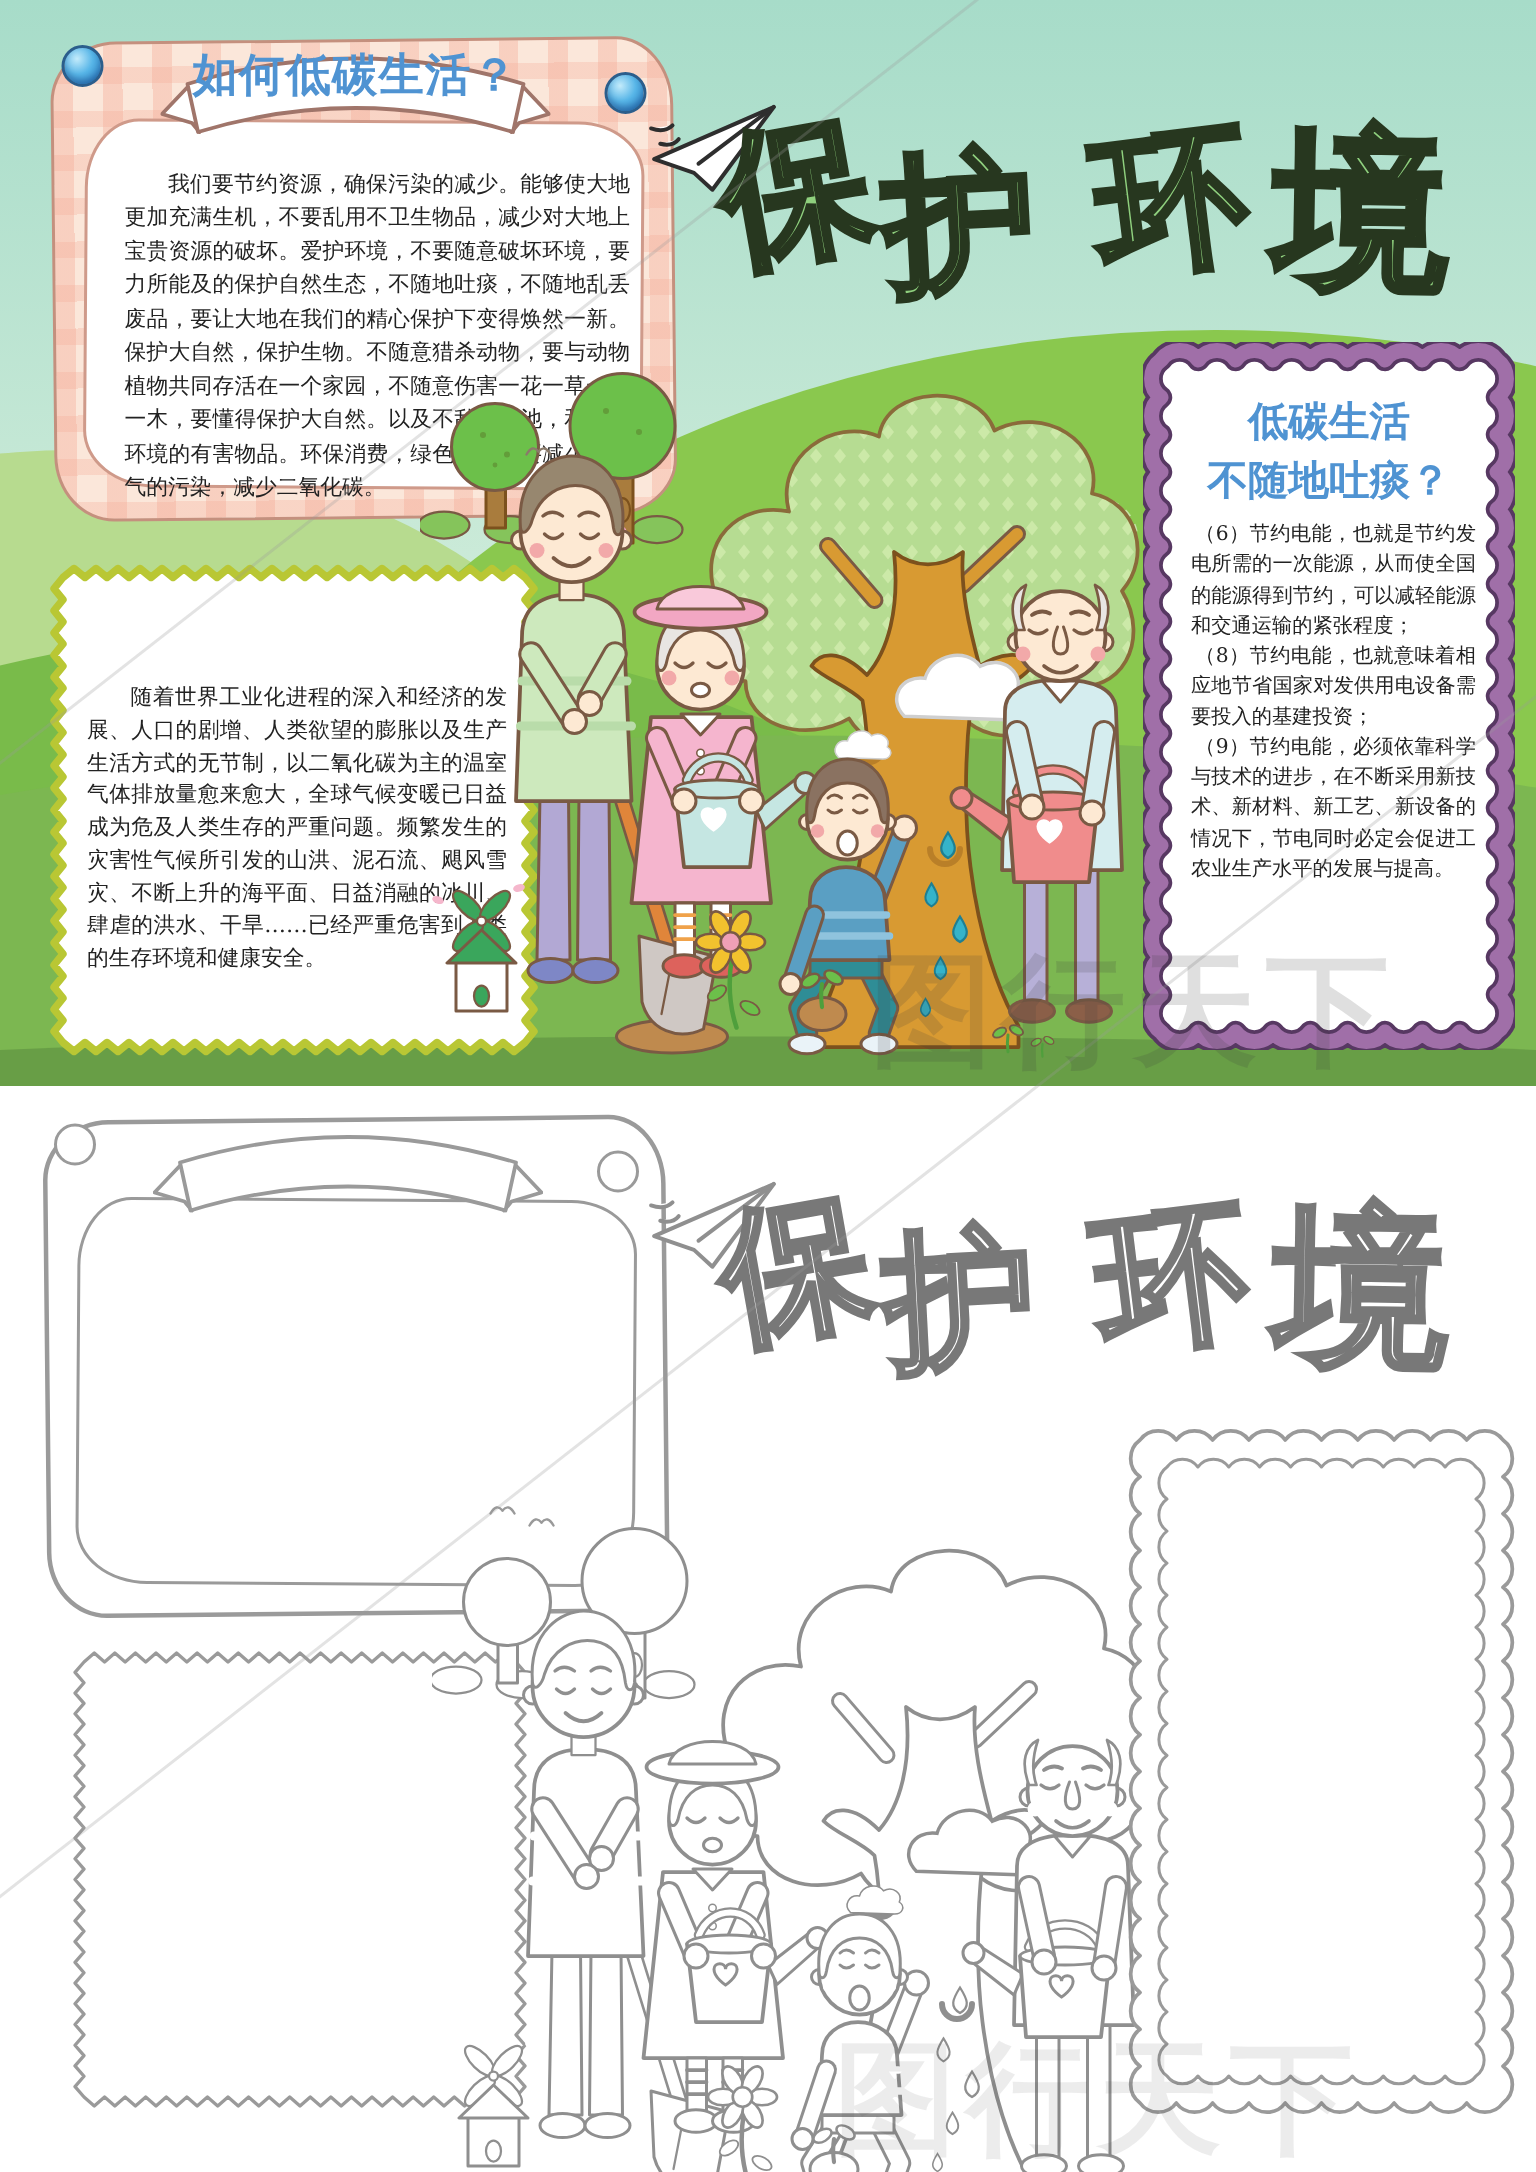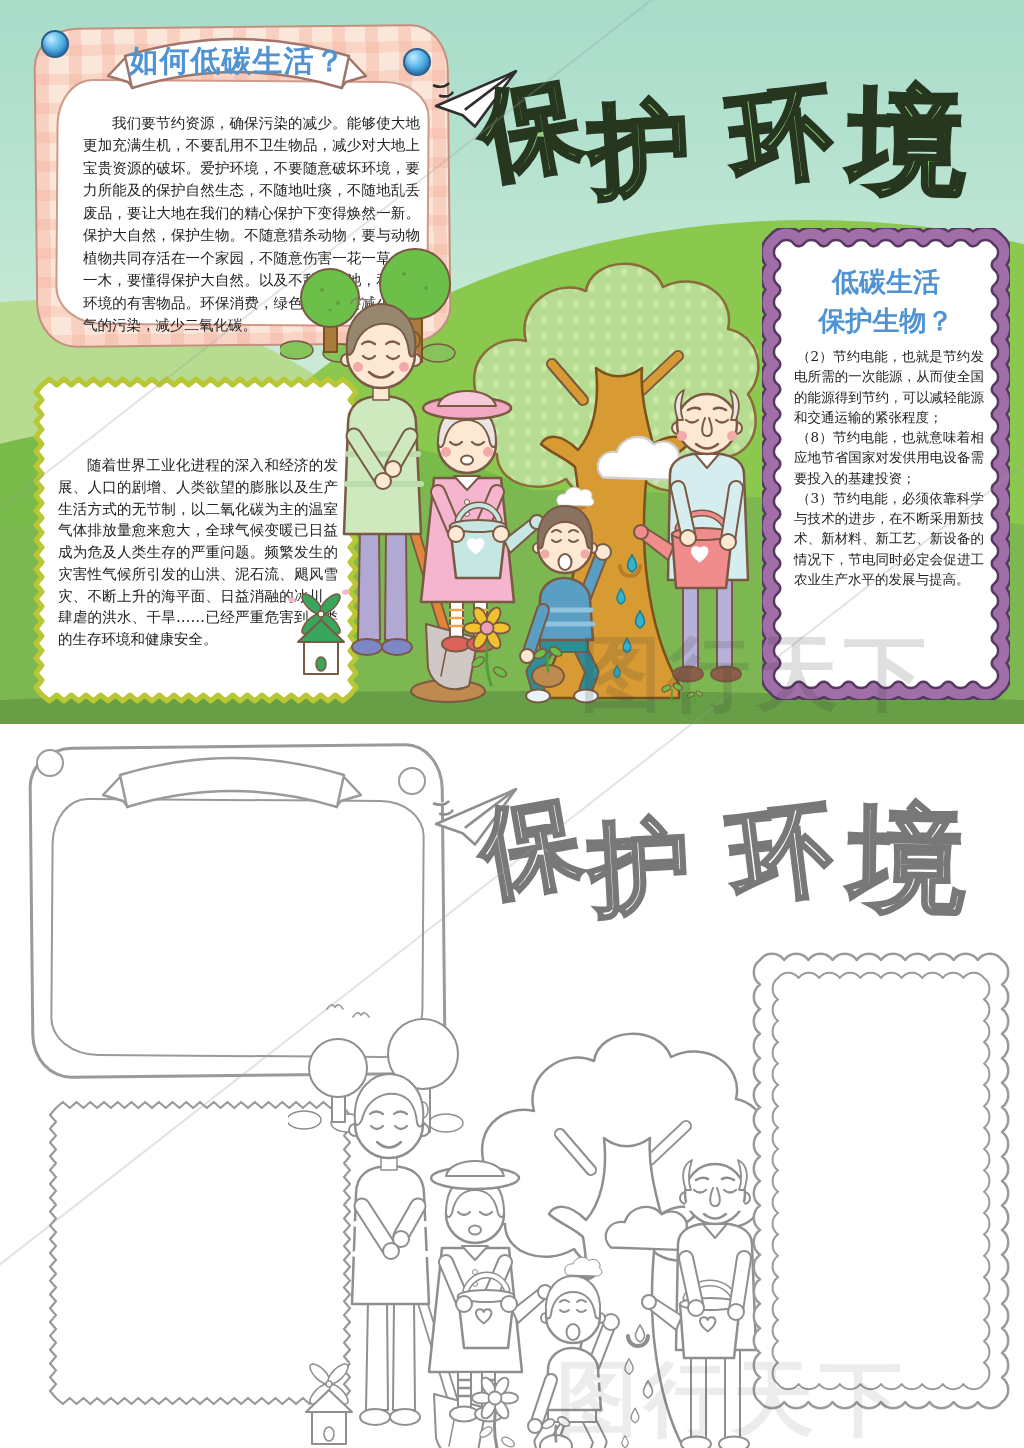--- a/index.html
+++ b/index.html
@@ -38,21 +38,21 @@
   .pin{position:absolute;width:24px;height:24px;border-radius:50%;z-index:5;
      background:radial-gradient(circle at 35% 30%, #c3ebfb, #58b6e8 45%, #1f77c0);
      border:2px solid #2b5e8c;box-shadow:inset 0 -3px 4px rgba(0,0,60,.25);}
   .pin-a{left:6px;top:4px;}
   .pin-b{left:368px;top:22px;}
   .olf .pin{background:#fff;border:2.5px solid #9a9a9a;box-shadow:none;}
   .ribbon{position:absolute;left:72px;top:0px;width:260px;height:72px;z-index:4;}
   .ribbon svg path{fill:#ffffff;stroke:#a0756a;stroke-width:2.5;stroke-linejoin:round;}
   .olf .ribbon svg path{stroke:#9a9a9a;}
   .ribbon-text{position:absolute;inset:0;display:flex;align-items:flex-start;justify-content:center;
-     padding-top:15px;font-size:30px;font-weight:700;color:#4f93d2;letter-spacing:1px;}
+     padding-top:4px;font-size:30px;font-weight:700;color:#4f93d2;letter-spacing:1px;}
   .body-text{position:absolute;margin:0;font-family:"DejaVu Serif",serif;color:#222;
      text-align:justify;word-break:break-all;text-indent:2em;}
   .f1body{left:48px;right:30px;top:86px;bottom:24px;font-size:14.5px;line-height:1.55;}
 
   
   .frame2{position:absolute;z-index:2;}
   .f2c{left:32px;top:375px;width:328px;height:330px;}
   .frame2 svg,.frame3 svg{position:absolute;left:0;top:0;}
   .f2title{position:absolute;left:0;right:0;top:36px;text-align:center;font-size:27px;font-weight:700;color:#4f93d2;}
   .f2body{left:26px;right:22px;top:80px;bottom:30px;font-size:14.5px;line-height:1.5;}
@@ -146,26 +146,26 @@
 
     <div class="frame3 f3c">
       <svg id="scallop-c" width="248" height="472" viewBox="0 0 248 472">
           <g transform="translate(12,12)">
             <path d="M0,0 a15.431111111111111,15.431111111111111 0 0 1 24.88888888888889,0 a15.431111111111111,15.431111111111111 0 0 1 24.88888888888889,0 a15.431111111111111,15.431111111111111 0 0 1 24.88888888888889,0 a15.431111111111111,15.431111111111111 0 0 1 24.88888888888889,0 a15.431111111111111,15.431111111111111 0 0 1 24.88888888888889,0 a15.431111111111111,15.431111111111111 0 0 1 24.88888888888889,0 a15.431111111111111,15.431111111111111 0 0 1 24.88888888888889,0 a15.431111111111111,15.431111111111111 0 0 1 24.88888888888889,0 a15.431111111111111,15.431111111111111 0 0 1 24.88888888888889,0 a15.431111111111111,15.431111111111111 0 0 1 0,24.88888888888889 a15.431111111111111,15.431111111111111 0 0 1 0,24.88888888888889 a15.431111111111111,15.431111111111111 0 0 1 0,24.88888888888889 a15.431111111111111,15.431111111111111 0 0 1 0,24.88888888888889 a15.431111111111111,15.431111111111111 0 0 1 0,24.88888888888889 a15.431111111111111,15.431111111111111 0 0 1 0,24.88888888888889 a15.431111111111111,15.431111111111111 0 0 1 0,24.88888888888889 a15.431111111111111,15.431111111111111 0 0 1 0,24.88888888888889 a15.431111111111111,15.431111111111111 0 0 1 0,24.88888888888889 a15.431111111111111,15.431111111111111 0 0 1 0,24.88888888888889 a15.431111111111111,15.431111111111111 0 0 1 0,24.88888888888889 a15.431111111111111,15.431111111111111 0 0 1 0,24.88888888888889 a15.431111111111111,15.431111111111111 0 0 1 0,24.88888888888889 a15.431111111111111,15.431111111111111 0 0 1 0,24.88888888888889 a15.431111111111111,15.431111111111111 0 0 1 0,24.88888888888889 a15.431111111111111,15.431111111111111 0 0 1 0,24.88888888888889 a15.431111111111111,15.431111111111111 0 0 1 0,24.88888888888889 a15.431111111111111,15.431111111111111 0 0 1 0,24.88888888888889 a15.431111111111111,15.431111111111111 0 0 1 -24.88888888888889,0 a15.431111111111111,15.431111111111111 0 0 1 -24.88888888888889,0 a15.431111111111111,15.431111111111111 0 0 1 -24.88888888888889,0 a15.431111111111111,15.431111111111111 0 0 1 -24.88888888888889,0 a15.431111111111111,15.431111111111111 0 0 1 -24.88888888888889,0 a15.431111111111111,15.431111111111111 0 0 1 -24.88888888888889,0 a15.431111111111111,15.431111111111111 0 0 1 -24.88888888888889,0 a15.431111111111111,15.431111111111111 0 0 1 -24.88888888888889,0 a15.431111111111111,15.431111111111111 0 0 1 -24.88888888888889,0 a15.431111111111111,15.431111111111111 0 0 1 0,-24.88888888888889 a15.431111111111111,15.431111111111111 0 0 1 0,-24.88888888888889 a15.431111111111111,15.431111111111111 0 0 1 0,-24.88888888888889 a15.431111111111111,15.431111111111111 0 0 1 0,-24.88888888888889 a15.431111111111111,15.431111111111111 0 0 1 0,-24.88888888888889 a15.431111111111111,15.431111111111111 0 0 1 0,-24.88888888888889 a15.431111111111111,15.431111111111111 0 0 1 0,-24.88888888888889 a15.431111111111111,15.431111111111111 0 0 1 0,-24.88888888888889 a15.431111111111111,15.431111111111111 0 0 1 0,-24.88888888888889 a15.431111111111111,15.431111111111111 0 0 1 0,-24.88888888888889 a15.431111111111111,15.431111111111111 0 0 1 0,-24.88888888888889 a15.431111111111111,15.431111111111111 0 0 1 0,-24.88888888888889 a15.431111111111111,15.431111111111111 0 0 1 0,-24.88888888888889 a15.431111111111111,15.431111111111111 0 0 1 0,-24.88888888888889 a15.431111111111111,15.431111111111111 0 0 1 0,-24.88888888888889 a15.431111111111111,15.431111111111111 0 0 1 0,-24.88888888888889 a15.431111111111111,15.431111111111111 0 0 1 0,-24.88888888888889 a15.431111111111111,15.431111111111111 0 0 1 0,-24.88888888888889 Z" fill="#ffffff" stroke="#573862" stroke-width="15" stroke-linejoin="round"></path>
             <path d="M0,0 a15.431111111111111,15.431111111111111 0 0 1 24.88888888888889,0 a15.431111111111111,15.431111111111111 0 0 1 24.88888888888889,0 a15.431111111111111,15.431111111111111 0 0 1 24.88888888888889,0 a15.431111111111111,15.431111111111111 0 0 1 24.88888888888889,0 a15.431111111111111,15.431111111111111 0 0 1 24.88888888888889,0 a15.431111111111111,15.431111111111111 0 0 1 24.88888888888889,0 a15.431111111111111,15.431111111111111 0 0 1 24.88888888888889,0 a15.431111111111111,15.431111111111111 0 0 1 24.88888888888889,0 a15.431111111111111,15.431111111111111 0 0 1 24.88888888888889,0 a15.431111111111111,15.431111111111111 0 0 1 0,24.88888888888889 a15.431111111111111,15.431111111111111 0 0 1 0,24.88888888888889 a15.431111111111111,15.431111111111111 0 0 1 0,24.88888888888889 a15.431111111111111,15.431111111111111 0 0 1 0,24.88888888888889 a15.431111111111111,15.431111111111111 0 0 1 0,24.88888888888889 a15.431111111111111,15.431111111111111 0 0 1 0,24.88888888888889 a15.431111111111111,15.431111111111111 0 0 1 0,24.88888888888889 a15.431111111111111,15.431111111111111 0 0 1 0,24.88888888888889 a15.431111111111111,15.431111111111111 0 0 1 0,24.88888888888889 a15.431111111111111,15.431111111111111 0 0 1 0,24.88888888888889 a15.431111111111111,15.431111111111111 0 0 1 0,24.88888888888889 a15.431111111111111,15.431111111111111 0 0 1 0,24.88888888888889 a15.431111111111111,15.431111111111111 0 0 1 0,24.88888888888889 a15.431111111111111,15.431111111111111 0 0 1 0,24.88888888888889 a15.431111111111111,15.431111111111111 0 0 1 0,24.88888888888889 a15.431111111111111,15.431111111111111 0 0 1 0,24.88888888888889 a15.431111111111111,15.431111111111111 0 0 1 0,24.88888888888889 a15.431111111111111,15.431111111111111 0 0 1 0,24.88888888888889 a15.431111111111111,15.431111111111111 0 0 1 -24.88888888888889,0 a15.431111111111111,15.431111111111111 0 0 1 -24.88888888888889,0 a15.431111111111111,15.431111111111111 0 0 1 -24.88888888888889,0 a15.431111111111111,15.431111111111111 0 0 1 -24.88888888888889,0 a15.431111111111111,15.431111111111111 0 0 1 -24.88888888888889,0 a15.431111111111111,15.431111111111111 0 0 1 -24.88888888888889,0 a15.431111111111111,15.431111111111111 0 0 1 -24.88888888888889,0 a15.431111111111111,15.431111111111111 0 0 1 -24.88888888888889,0 a15.431111111111111,15.431111111111111 0 0 1 -24.88888888888889,0 a15.431111111111111,15.431111111111111 0 0 1 0,-24.88888888888889 a15.431111111111111,15.431111111111111 0 0 1 0,-24.88888888888889 a15.431111111111111,15.431111111111111 0 0 1 0,-24.88888888888889 a15.431111111111111,15.431111111111111 0 0 1 0,-24.88888888888889 a15.431111111111111,15.431111111111111 0 0 1 0,-24.88888888888889 a15.431111111111111,15.431111111111111 0 0 1 0,-24.88888888888889 a15.431111111111111,15.431111111111111 0 0 1 0,-24.88888888888889 a15.431111111111111,15.431111111111111 0 0 1 0,-24.88888888888889 a15.431111111111111,15.431111111111111 0 0 1 0,-24.88888888888889 a15.431111111111111,15.431111111111111 0 0 1 0,-24.88888888888889 a15.431111111111111,15.431111111111111 0 0 1 0,-24.88888888888889 a15.431111111111111,15.431111111111111 0 0 1 0,-24.88888888888889 a15.431111111111111,15.431111111111111 0 0 1 0,-24.88888888888889 a15.431111111111111,15.431111111111111 0 0 1 0,-24.88888888888889 a15.431111111111111,15.431111111111111 0 0 1 0,-24.88888888888889 a15.431111111111111,15.431111111111111 0 0 1 0,-24.88888888888889 a15.431111111111111,15.431111111111111 0 0 1 0,-24.88888888888889 a15.431111111111111,15.431111111111111 0 0 1 0,-24.88888888888889 Z" fill="none" stroke="#a06fa8" stroke-width="10" stroke-linejoin="round"></path>
           </g>
         </svg>
       <div class="f3title">
         <div>低碳生活</div>
-        <div>保护生物？</div>
+        <div>不随地吐痰？</div>
       </div>
       <div class="f3body">
-        <p>（2）节约电能，也就是节约发电所需的一次能源，从而使全国的能源得到节约，可以减轻能源和交通运输的紧张程度；</p>
+        <p>（6）节约电能，也就是节约发电所需的一次能源，从而使全国的能源得到节约，可以减轻能源和交通运输的紧张程度；</p>
         <p>（8）节约电能，也就意味着相应地节省国家对发供用电设备需要投入的基建投资；</p>
-        <p>（3）节约电能，必须依靠科学与技术的进步，在不断采用新技术、新材料、新工艺、新设备的情况下，节电同时必定会促进工农业生产水平的发展与提高。</p>
+        <p>（9）节约电能，必须依靠科学与技术的进步，在不断采用新技术、新材料、新工艺、新设备的情况下，节电同时必定会促进工农业生产水平的发展与提高。</p>
       </div>
     </div>
 
     <div class="scene" id="scene-color"><svg viewBox="0 0 520 470" width="520" height="470">
           <defs>
             <pattern id="lpc" width="16" height="16" patternUnits="userSpaceOnUse">
               <rect width="16" height="16" fill="#b6dc92"></rect>
               <path d="M8,3 L12,8 L8,13 L4,8 Z" fill="#cce9a8"></path>
             </pattern>
           </defs>

